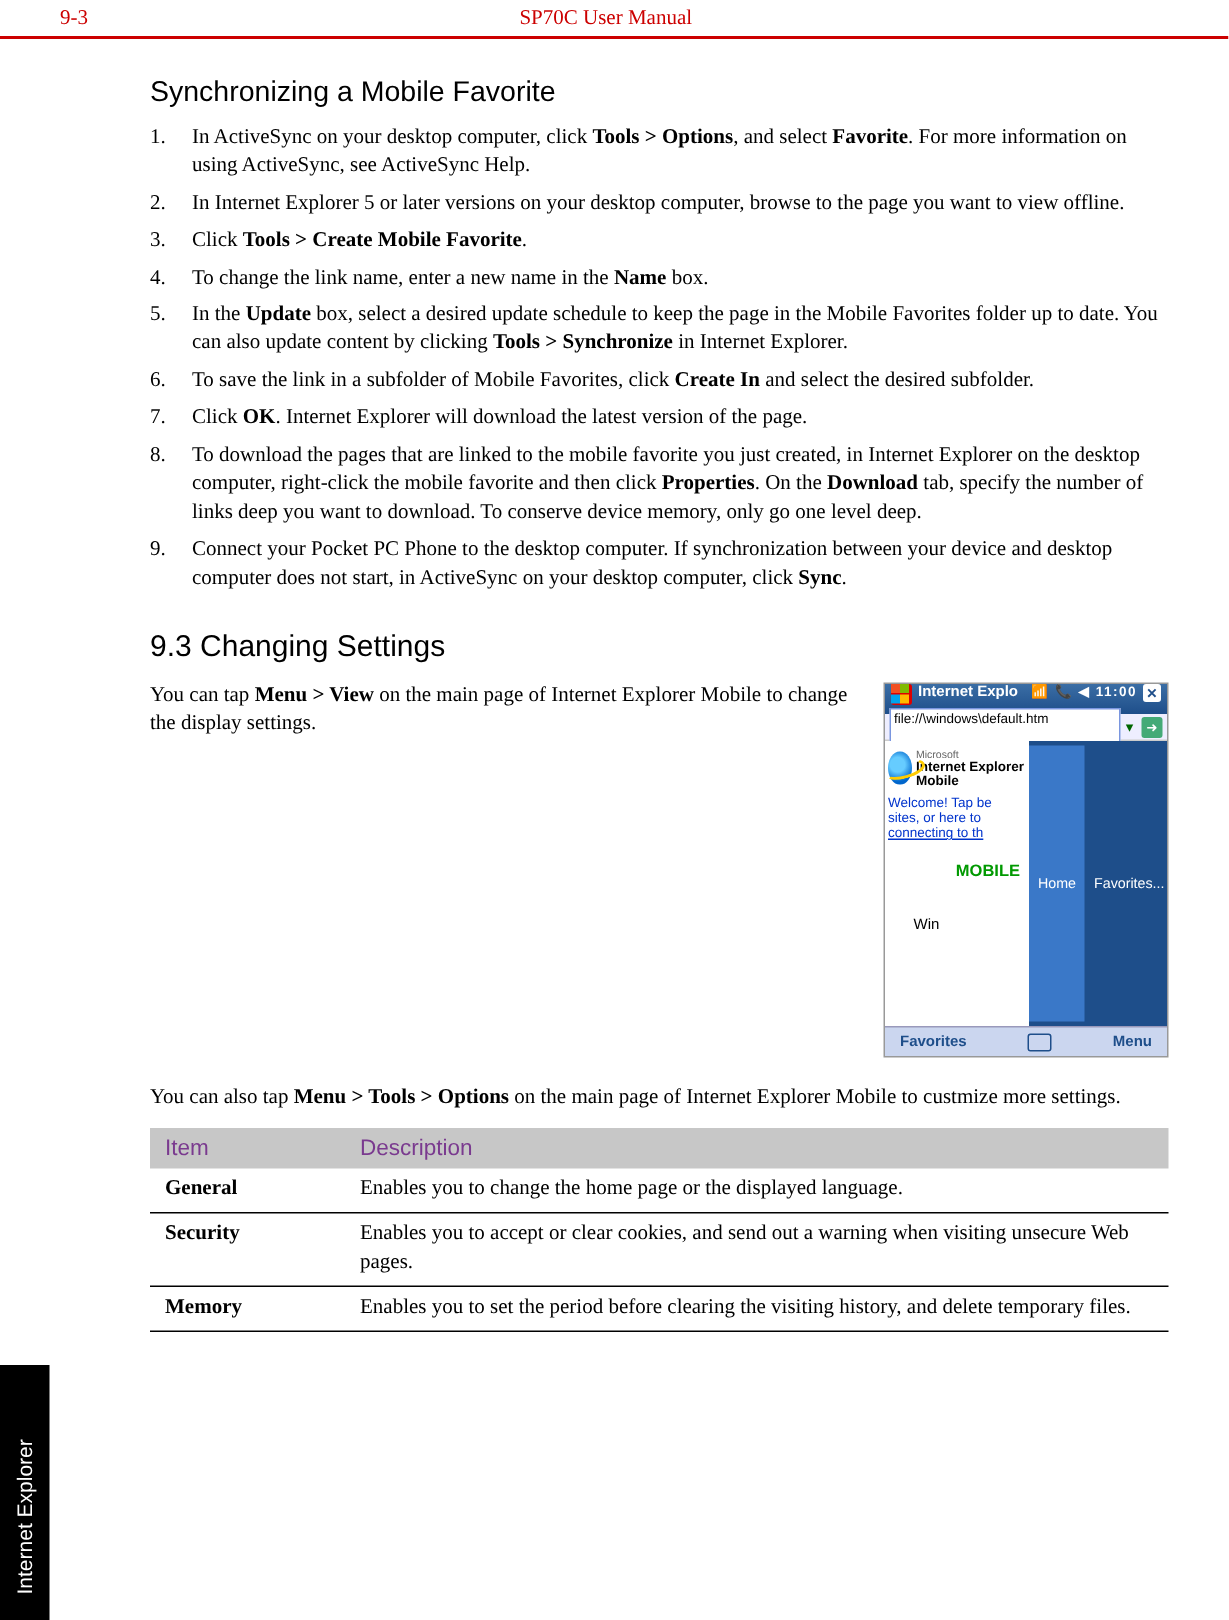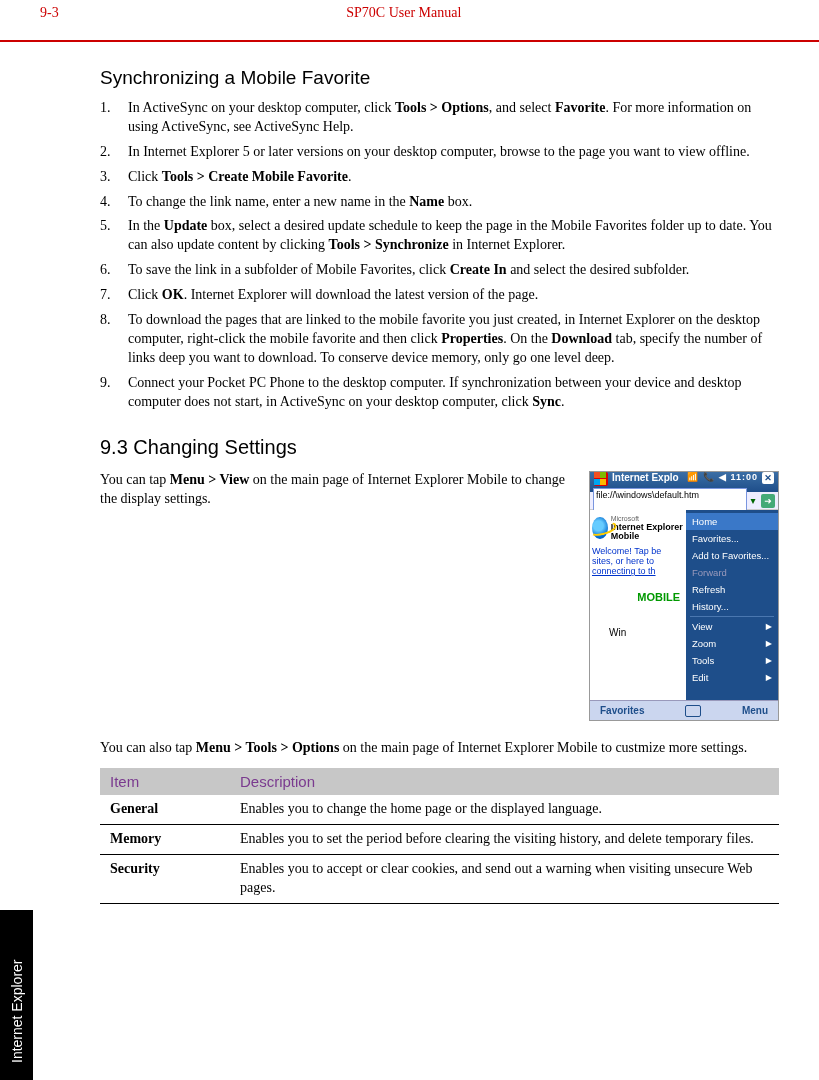--- a/index.html
+++ b/index.html
@@ -7,21 +7,21 @@
     width: 819px;
     height: 1080px;
     background: #fff;
     font-family: "Times New Roman", Times, serif;
     font-size: 14px;
     color: #000;
     position: relative;
   }
   .header {
     border-bottom: 2px solid #c00;
-    padding: 5px 40px 19px 40px;
+    padding: 5px 40px 3px 40px;
     display: flex;
     justify-content: center;
     color: #c00;
     font-size: 14px;
   }
   .header-title { flex: 1; text-align: center; }
   .content {
     padding: 25px 40px 0 100px;
   }
   .section-title {
@@ -79,21 +79,21 @@
   .ss-ie-brand .btxt .msft { color:#666; font-size:7px;}
   .ss-ie-brand .btxt .ie { font-weight:bold; color:#000;}
   .ss-welcome { color:#03c; font-size:9px; line-height:1.1; }
   .ss-welcome .u { text-decoration: underline; }
   .ss-mobile { color:#090; font-weight:bold; font-size:11px; margin:14px 4px 0 0; text-align:right;}
   .ss-winlogo { margin-top:22px; display:flex; align-items:center; gap:3px; font-size:10px; color:#000;}
   .ss-winlogo .wf { width:14px; height:14px; display:flex; flex-wrap:wrap;}
   .ss-winlogo .wf span{width:6px;height:6px;}
   .ss-menu {
     width: 92px; background:#1e4e8a; color:#fff;
-    display:flex; flex-direction:column;
+    display:flex; flex-direction:row;
     padding:3px 0;
   }
   .ss-menu .mi { padding:3px 6px; font-size:9.5px; display:flex; justify-content:space-between; align-items:center; }
   .ss-menu .mi.sel { background:#3a78c8; }
   .ss-menu .mi.dis { color:#99b; }
   .ss-menu .mi .ar { font-size:8px; }
   .ss-menu hr { border:none; border-top:1px solid #4a77b0; margin:1px 4px;}
   .ss-footer {
     height:20px; background:#cbd6ef; border-top:1px solid #99b;
     display:flex; justify-content:space-between; align-items:center;
@@ -268,25 +268,25 @@
       <th>Item</th>
       <th>Description</th>
     </tr>
       </thead>
     <tbody id="tbl-body">
         <tr>
           <td>General</td>
           <td>Enables you to change the home page or the displayed language.</td>
         </tr>
         <tr>
+          <td>Security</td>
+          <td>Enables you to accept or clear cookies, and send out a warning when visiting unsecure Web pages.</td>
+        </tr>
+        <tr>
           <td>Memory</td>
           <td>Enables you to set the period before clearing the visiting history, and delete temporary files.</td>
         </tr>
-        <tr>
-          <td>Security</td>
-          <td>Enables you to accept or clear cookies, and send out a warning when visiting unsecure Web pages.</td>
-        </tr>
       </tbody>
   </table>
 
 </div>
 
 <div class="side-tab">Internet Explorer</div>
 
 </body></html>

